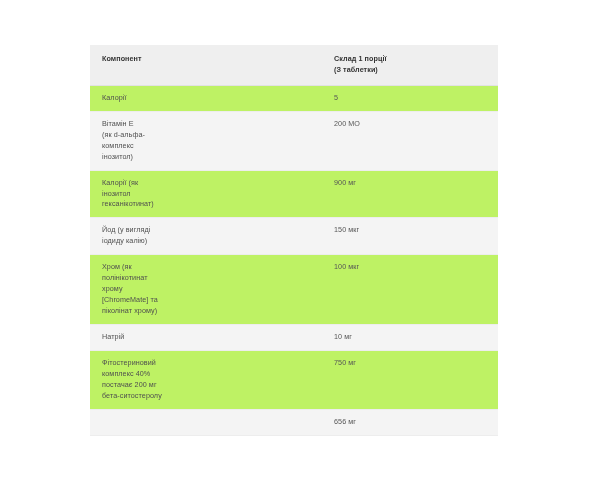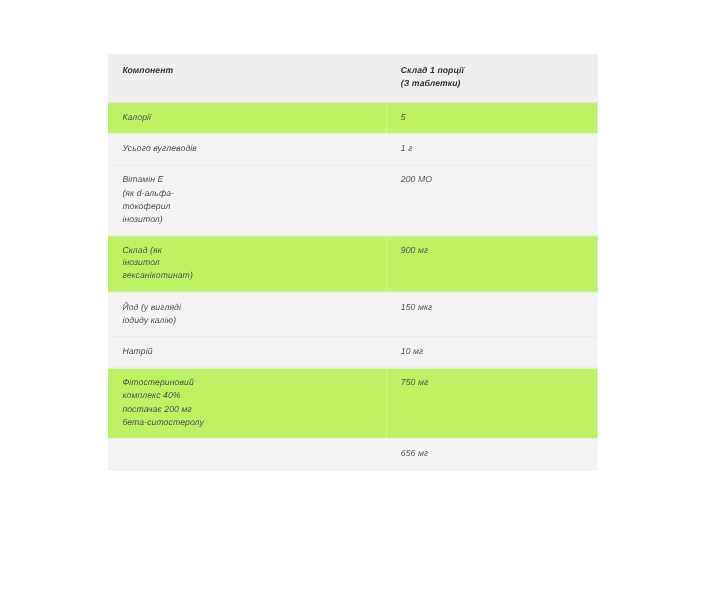--- a/index.html
+++ b/index.html
@@ -38,21 +38,20 @@
   .facts-table th,
   .facts-table td {
     text-align: left;
     vertical-align: top;
     padding: 7px 10px 7px 12px;
     font-size: 7.2px;
     line-height: 1.52;
     color: #4a4a4a;
     border: 0;
     letter-spacing: 0.01em;
-    font-style: italic;
   }
 
   .facts-table thead th {
     background: #efefef;
     color: #333333;
     font-weight: bold;
     font-size: 7.2px;
     padding-top: 9px;
     padding-bottom: 9px;
     border-bottom: 1px solid #e2e2e2;
@@ -100,47 +99,51 @@
     </thead>
     <tbody id="table-body">
         <tr>
           <td class="component">
             <span class="cell-line">Калорії</span>
           </td>
           <td class="amount">5</td>
         </tr>
         <tr class="stripe">
           <td class="component">
-            <span class="cell-line">Усього вуглеводів</span>
-          </td>
-          <td class="amount">1 г</td>
-        </tr>
-        <tr class="stripe">
-          <td class="component">
             <span class="cell-line">Вітамін Е</span>
             <span class="cell-line">(як d-альфа-</span>
-            <span class="cell-line">токоферил</span>
+            <span class="cell-line">комплекс</span>
             <span class="cell-line">інозитол)</span>
           </td>
           <td class="amount">200 МО</td>
         </tr>
         <tr>
           <td class="component">
-            <span class="cell-line">Склад (як</span>
+            <span class="cell-line">Калорії (як</span>
             <span class="cell-line">інозитол</span>
             <span class="cell-line">гексанікотинат)</span>
           </td>
           <td class="amount">900 мг</td>
         </tr>
         <tr class="stripe">
           <td class="component">
             <span class="cell-line">Йод (у вигляді</span>
             <span class="cell-line">іодиду калію)</span>
           </td>
           <td class="amount">150 мкг</td>
+        </tr>
+        <tr>
+          <td class="component">
+            <span class="cell-line">Хром (як</span>
+            <span class="cell-line">полінікотинат</span>
+            <span class="cell-line">хрому</span>
+            <span class="cell-line">[ChromeMate] та</span>
+            <span class="cell-line">піколінат хрому)</span>
+          </td>
+          <td class="amount">100 мкг</td>
         </tr>
         <tr class="stripe">
           <td class="component">
             <span class="cell-line">Натрій</span>
           </td>
           <td class="amount">10 мг</td>
         </tr>
         <tr>
           <td class="component">
             <span class="cell-line">Фітостериновий</span>

